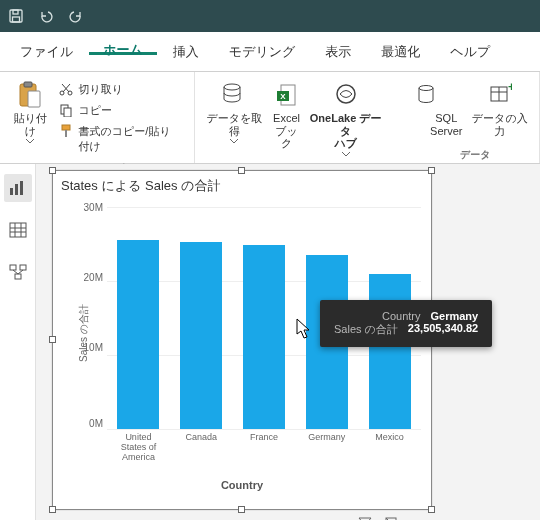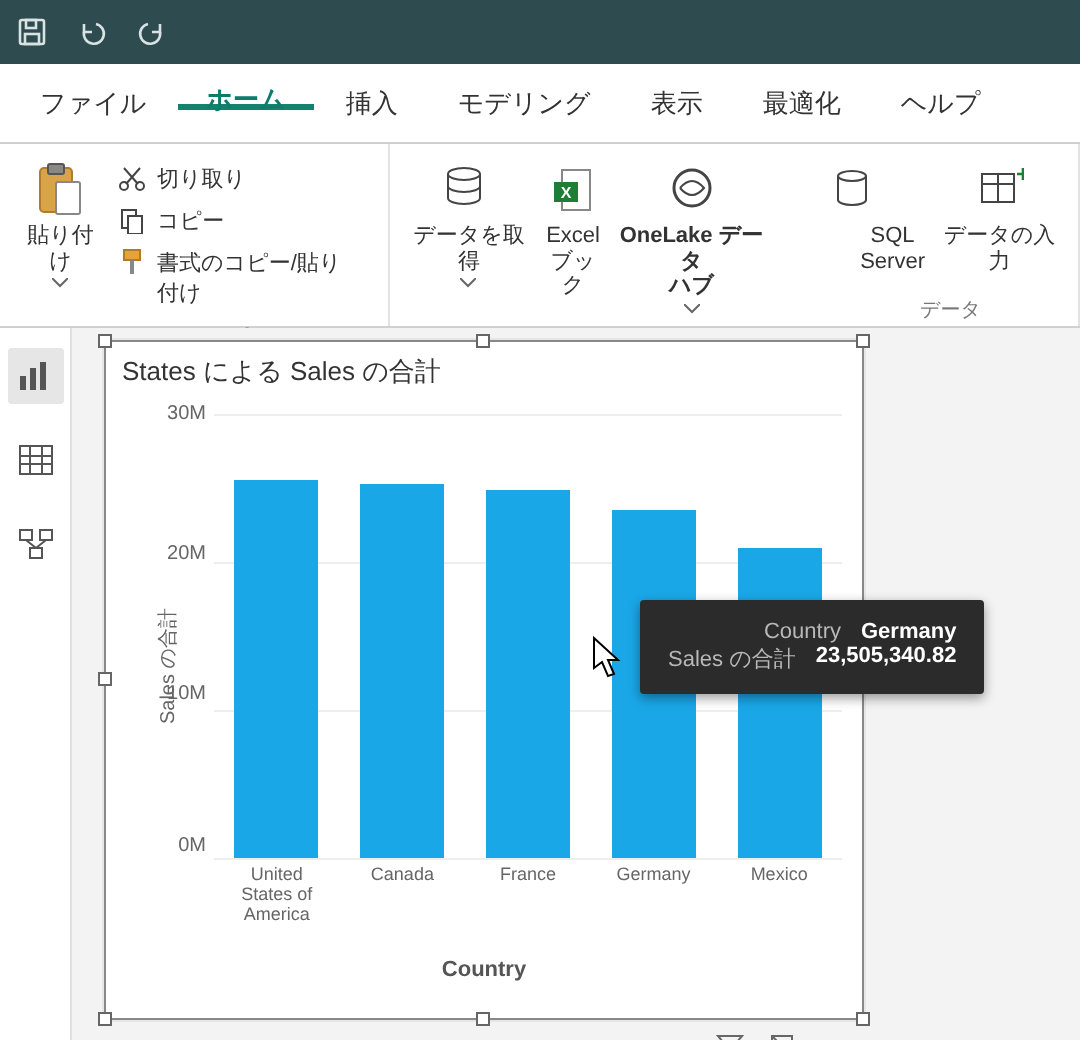--- a/index.html
+++ b/index.html
@@ -177,21 +177,21 @@
       <div class="ic">
         <svg width="24" height="24" viewBox="0 0 24 24">
             <rect x="3" y="4" width="16" height="14" fill="none" stroke="#444"></rect>
             <line x1="3" y1="9" x2="19" y2="9" stroke="#444"></line>
             <line x1="11" y1="4" x2="11" y2="18" stroke="#444"></line>
             <text x="20" y="8" font-size="12" fill="#1e7e34" font-weight="bold">+</text>
           </svg>
       </div>
       <span>データの入力</span>
     </div>
-    <div class="rib-group-label" style="position:absolute; top:148px; left:460px;">データ</div>
+    <div class="rib-group-label" style="position:absolute; top:148px; left:460px;font-weight:bold;">データ</div>
   </div>
 </div>
 
 <div class="canvas-area">
   <div class="rail">
     <div class="rail-btn active">
       <svg width="18" height="16" viewBox="0 0 18 16">
           <rect x="1" y="8" width="3" height="7" fill="#555"></rect>
           <rect x="6" y="4" width="3" height="11" fill="#555"></rect>
           <rect x="11" y="1" width="3" height="14" fill="#555"></rect>

